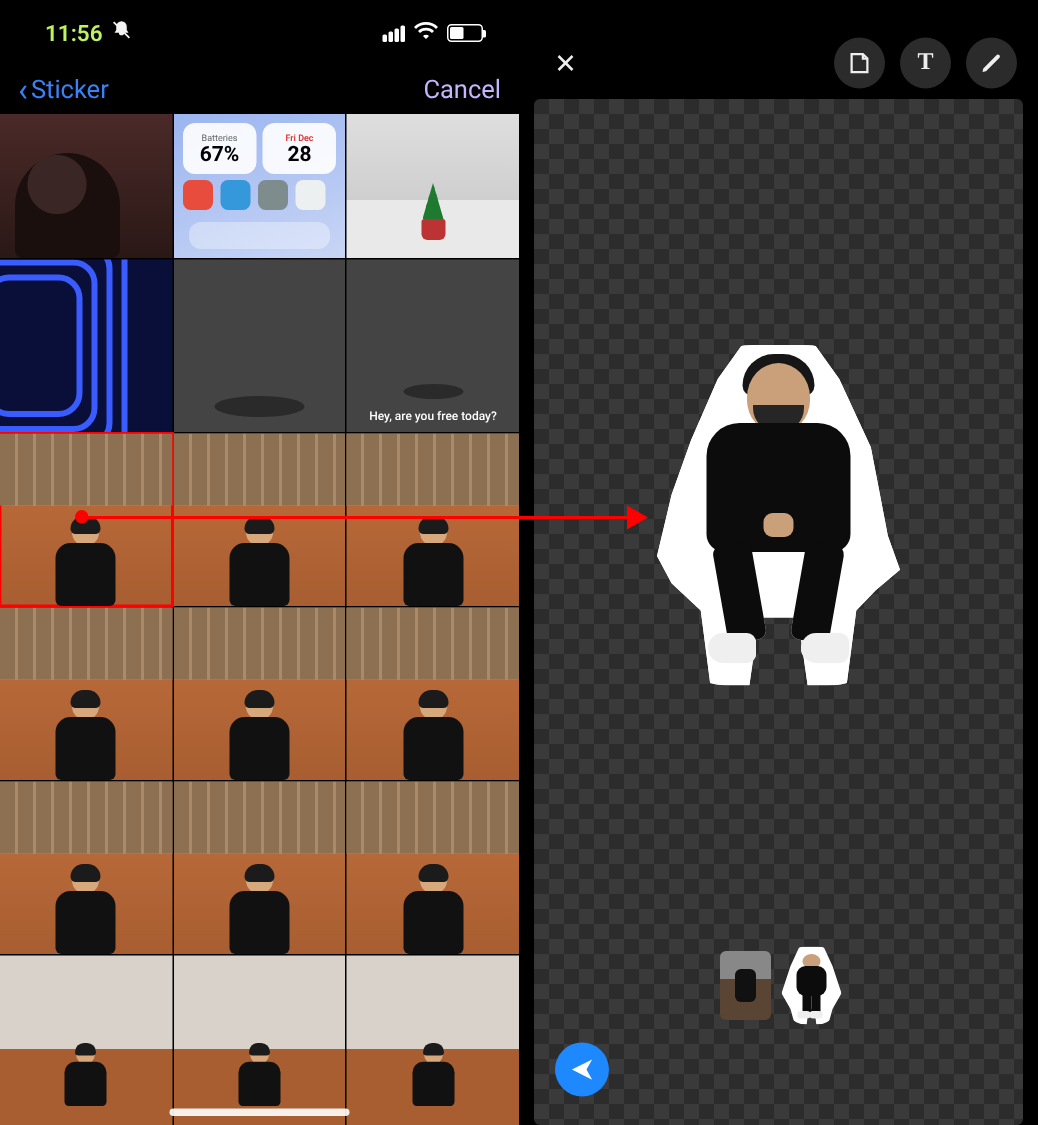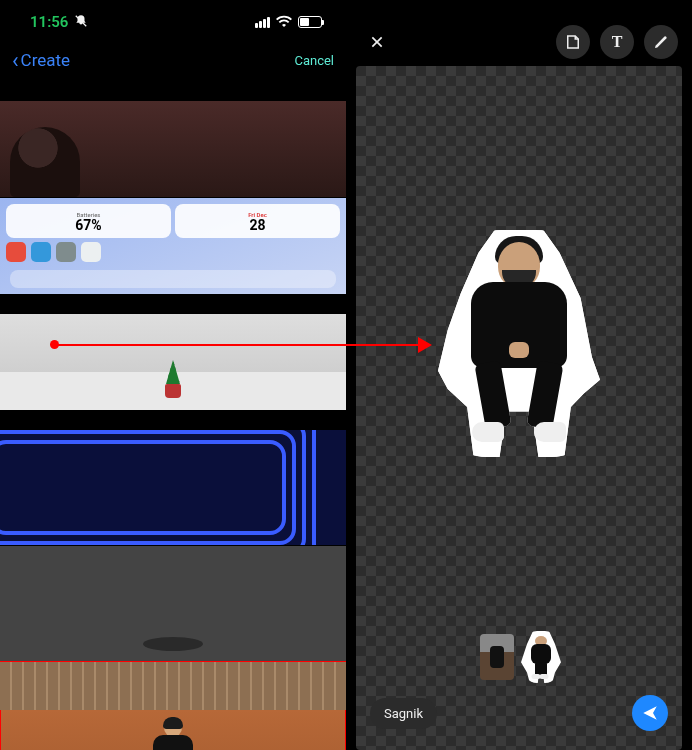--- a/index.html
+++ b/index.html
@@ -24,21 +24,21 @@
     display: flex;
     flex-direction: column;
     position: relative;
   }
   .status-bar {
     height: 44px;
     display: flex;
     align-items: center;
     justify-content: space-between;
     padding: 0 24px 0 30px;
-    color: #22c55e;
+    color: #bef264;
     font-size: 15px;
     font-weight: 600;
   }
   .status-left { display: flex; align-items: center; gap: 6px; }
   .status-right { display: flex; align-items: center; gap: 6px; }
   .bell-off { font-size: 14px; opacity: 0.95; }
   .signal-bars { display: inline-flex; align-items: flex-end; gap: 1px; }
   .signal-bars span { width: 3px; background: #fff; border-radius: 1px; }
   .signal-bars span:nth-child(1){height:5px;}
   .signal-bars span:nth-child(2){height:7px;}
@@ -57,30 +57,29 @@
   .nav-bar {
     height: 32px;
     display: flex;
     align-items: center;
     justify-content: space-between;
     padding: 0 12px;
   }
   .nav-left { display: flex; align-items: center; color: #3a82f7; font-size: 17px; }
   .chev-left { font-size: 22px; margin-right: 2px; }
   .nav-title { color: #fff; font-size: 17px; font-weight: 600; position:absolute; left:50%; transform:translateX(-50%);}
-  .nav-right { color: #5eead4; font-size: 13px; }
+  .nav-right { color: #c4b5fd; font-size: 17px; }
   .grid {
     flex: 1;
     display: grid;
-    grid-template-columns: repeat(1, 1fr);
+    grid-template-columns: repeat(3, 1fr);
     grid-auto-rows: 115px;
     gap: 1px;
     background: #000;
     overflow: hidden;
-    margin-top: 25px;
   }
   .thumb {
     background: #333;
     position: relative;
     overflow: hidden;
   }
   
   .grid .thumb:nth-child(1),
   .grid .thumb:nth-child(2),
   .grid .thumb:nth-child(3){ height: 96px; }
@@ -258,21 +257,21 @@
         </span>
         <span class="battery">
             <span class="battery-fill"></span>
           </span>
       </div>
     </div>
 
     <div class="nav-bar" style="position:relative;">
       <div class="nav-left">
         <span class="chev-left">‹</span>
-        <span>Create</span>
+        <span>Sticker</span>
       </div>
       <div class="nav-right">Cancel</div>
     </div>
 
     <div class="grid">
 
       <div class="thumb t1">
         <div class="silhouette"></div>
       </div>
       <div class="thumb t2">
@@ -301,20 +300,24 @@
 
       <div class="thumb t4">
         <div class="wave w1"></div>
           <div class="wave w2"></div>
           <div class="wave w3"></div>
           <div class="wave w4"></div>
       </div>
       <div class="thumb t5">
           <div class="smudge"></div>
         </div>
+      <div class="thumb t6">
+        <div class="smudge"></div>
+        <div class="caption">Hey, are you free today?</div>
+      </div>
 
       <div class="thumb couch selected-outline">
         <div class="panels"></div>
         <div class="person">
             <div class="hair"></div>
             <div class="head"></div>
             <div class="body"></div>
           </div>
       </div>
       <div class="thumb couch">
@@ -463,21 +466,20 @@
             <div class="mo b"></div>
             <div class="mo ll"></div>
             <div class="mo lr"></div>
             <div class="mo sl"></div>
             <div class="mo sr"></div>
           </div>
         </div>
       </div>
 
       <div class="bottom-bar">
-        <div class="chip">Sagnik</div>
         <div class="send-btn">
           <svg width="18" height="18" viewBox="0 0 24 24">
               <path d="M3 12l18-9-5 9 5 9z"></path>
             </svg>
         </div>
       </div>
     </div>
   </div>
 </div>
 

